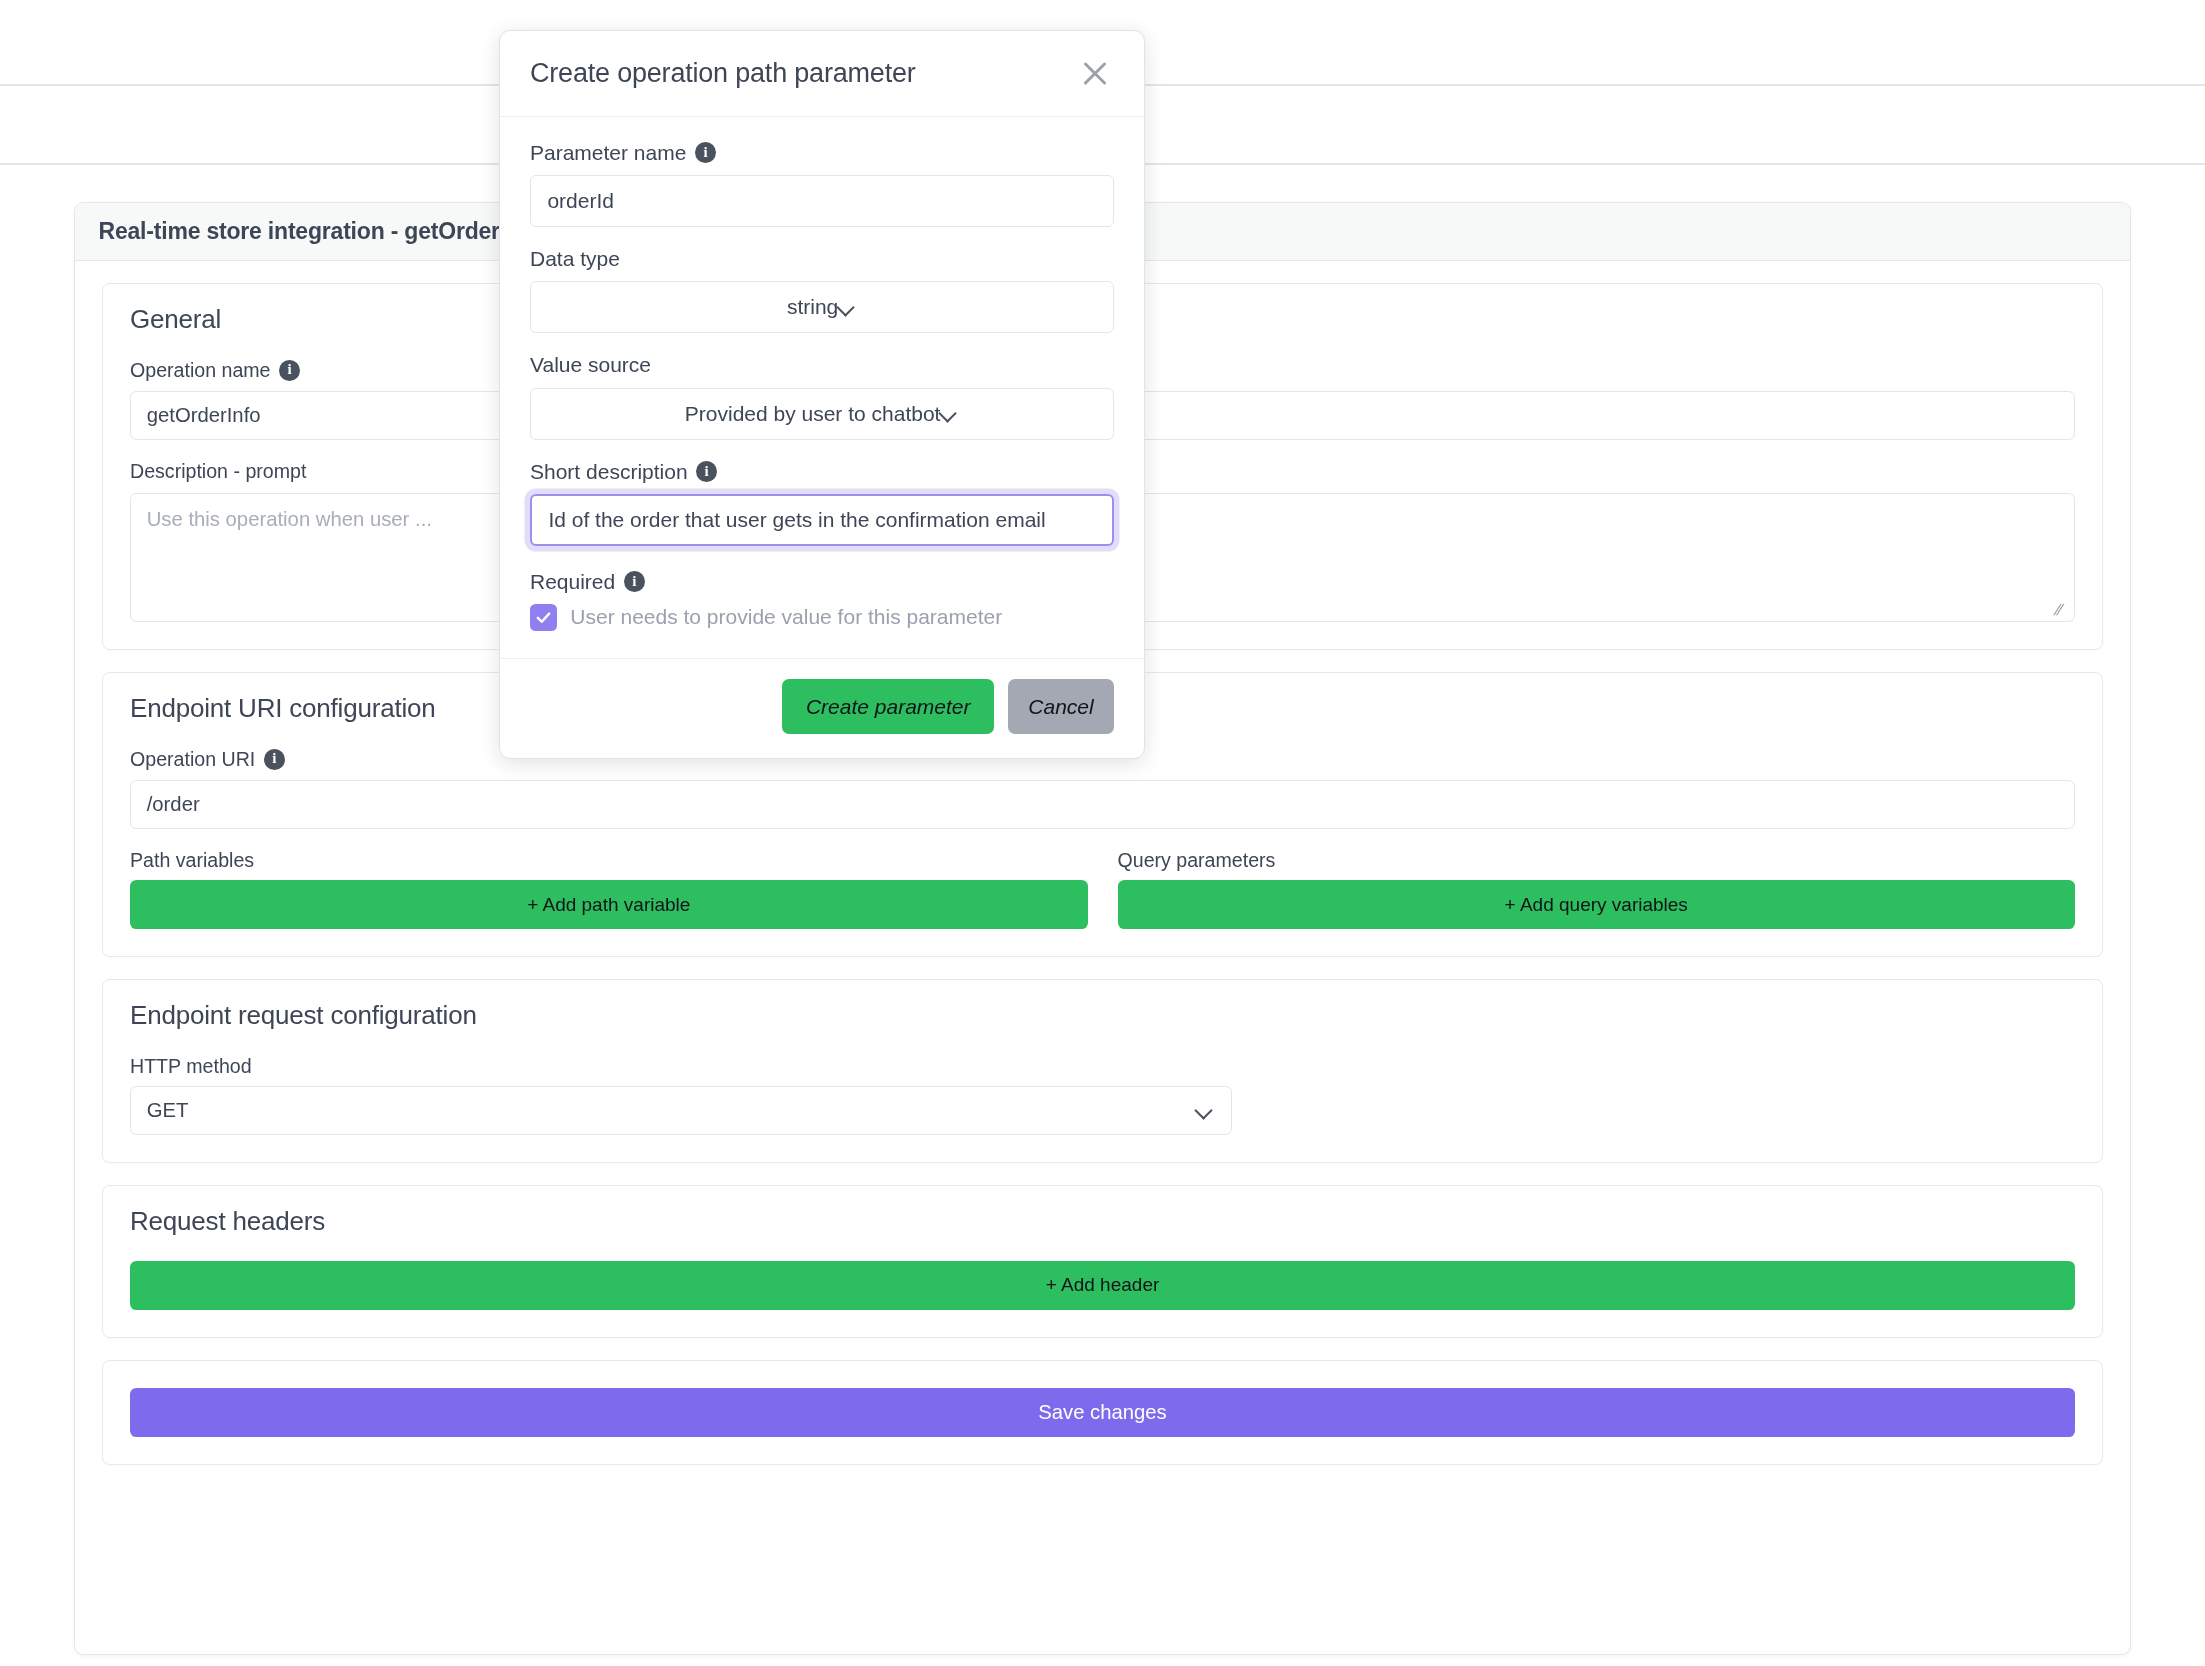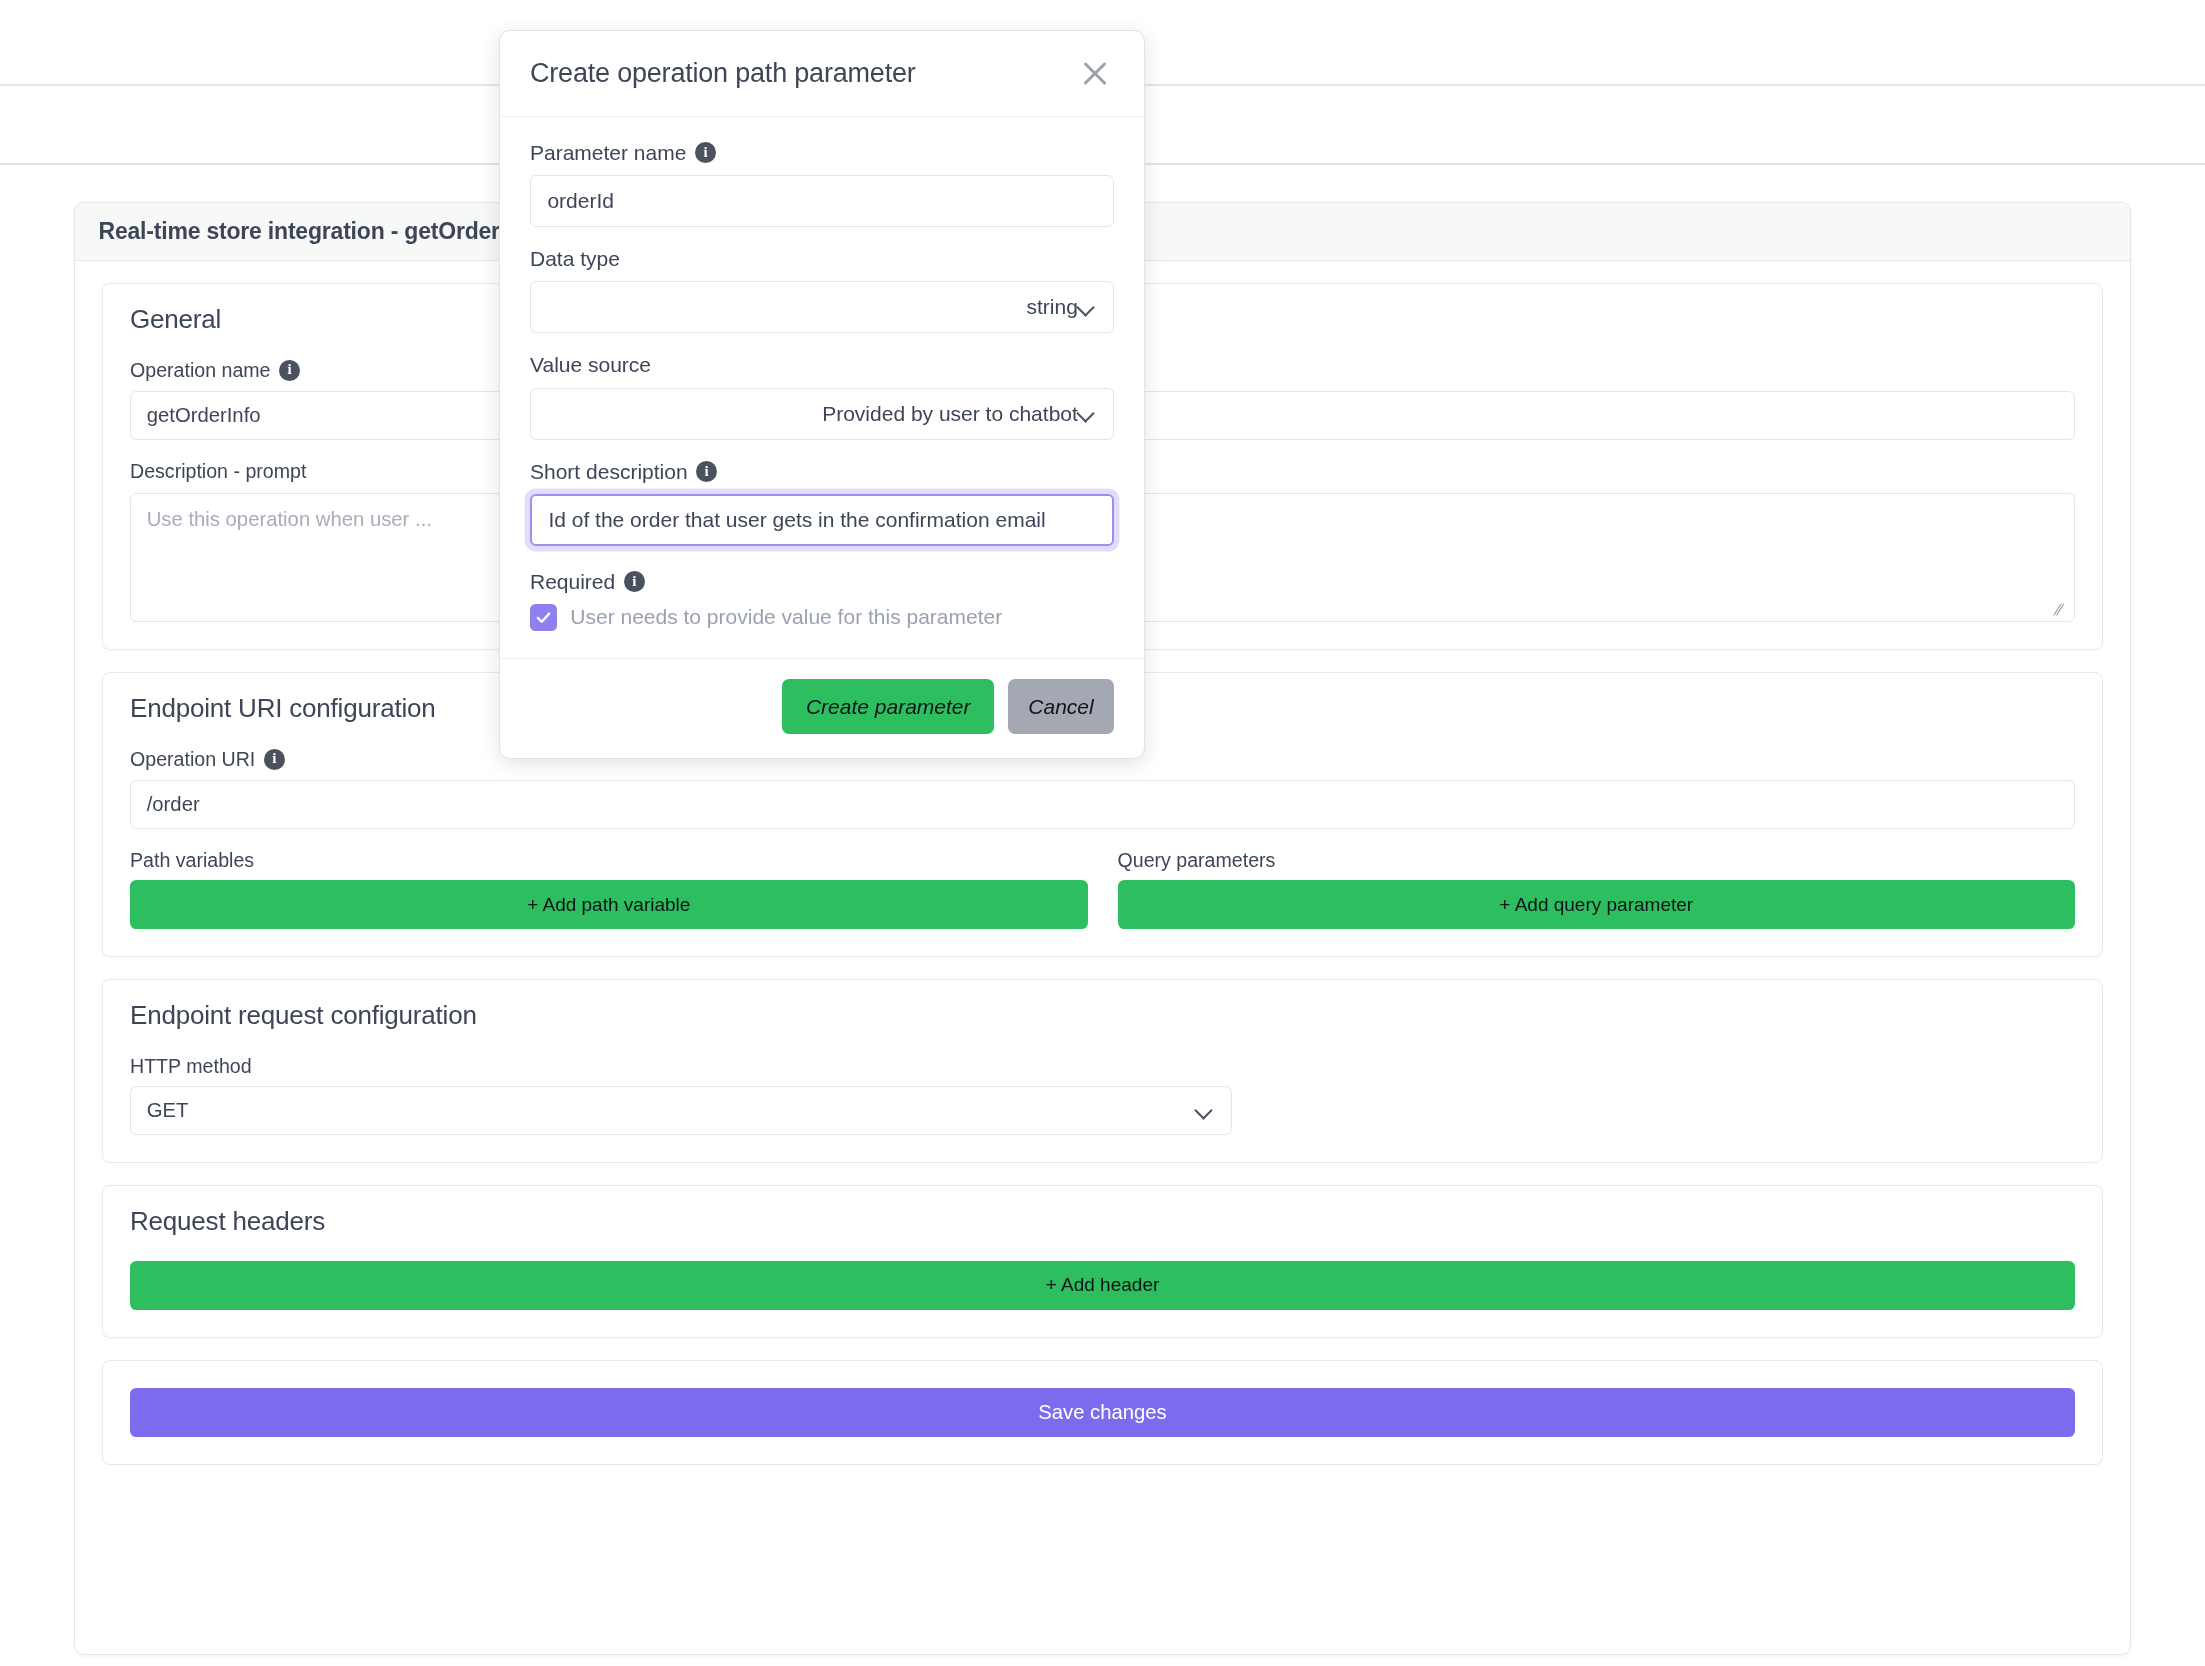--- a/index.html
+++ b/index.html
@@ -164,21 +164,21 @@
   }
   .m-input, .m-select {
     width: 100%; height: 52px;
     border: 1.6px solid #e3e5e9; border-radius: 6px;
     background: #fff;
     display: flex; align-items: center;
     padding: 0 16.4px;
     font-size: 21px; color: #3d4656;
     margin-bottom: 20.3px;
   }
-  .m-select { justify-content: flex-end; }
+  .m-select { justify-content: center; }
   .m-input.focused {
     border: 2.3px solid #9d8ff2;
     box-shadow: 0 0 0 5.5px rgba(157,143,242,0.30);
     margin-bottom: 23.5px;
   }
   .checkbox-row { display: flex; align-items: center; gap: 13.3px; }
   .checkbox {
     width: 27px; height: 27px; border-radius: 5.5px;
     background: #8f80f0;
     display: flex; align-items: center; justify-content: center;
@@ -256,21 +256,21 @@
         <div class="two-col">
           <div class="col">
             <div class="sublabel">Path variables</div>
             <div class="btn-green">
               <span>+ Add path variable</span>
             </div>
           </div>
           <div class="col">
             <div class="sublabel">Query parameters</div>
             <div class="btn-green">
-              <span>+ Add query parameter</span>
+              <span>+ Add query variables</span>
             </div>
           </div>
         </div>
       </div>
 
       <div class="section">
         <div class="section-title">Endpoint request configuration</div>
         <div class="sublabel">HTTP method</div>
         <div class="select-box w-get">
           <span>GET</span>

